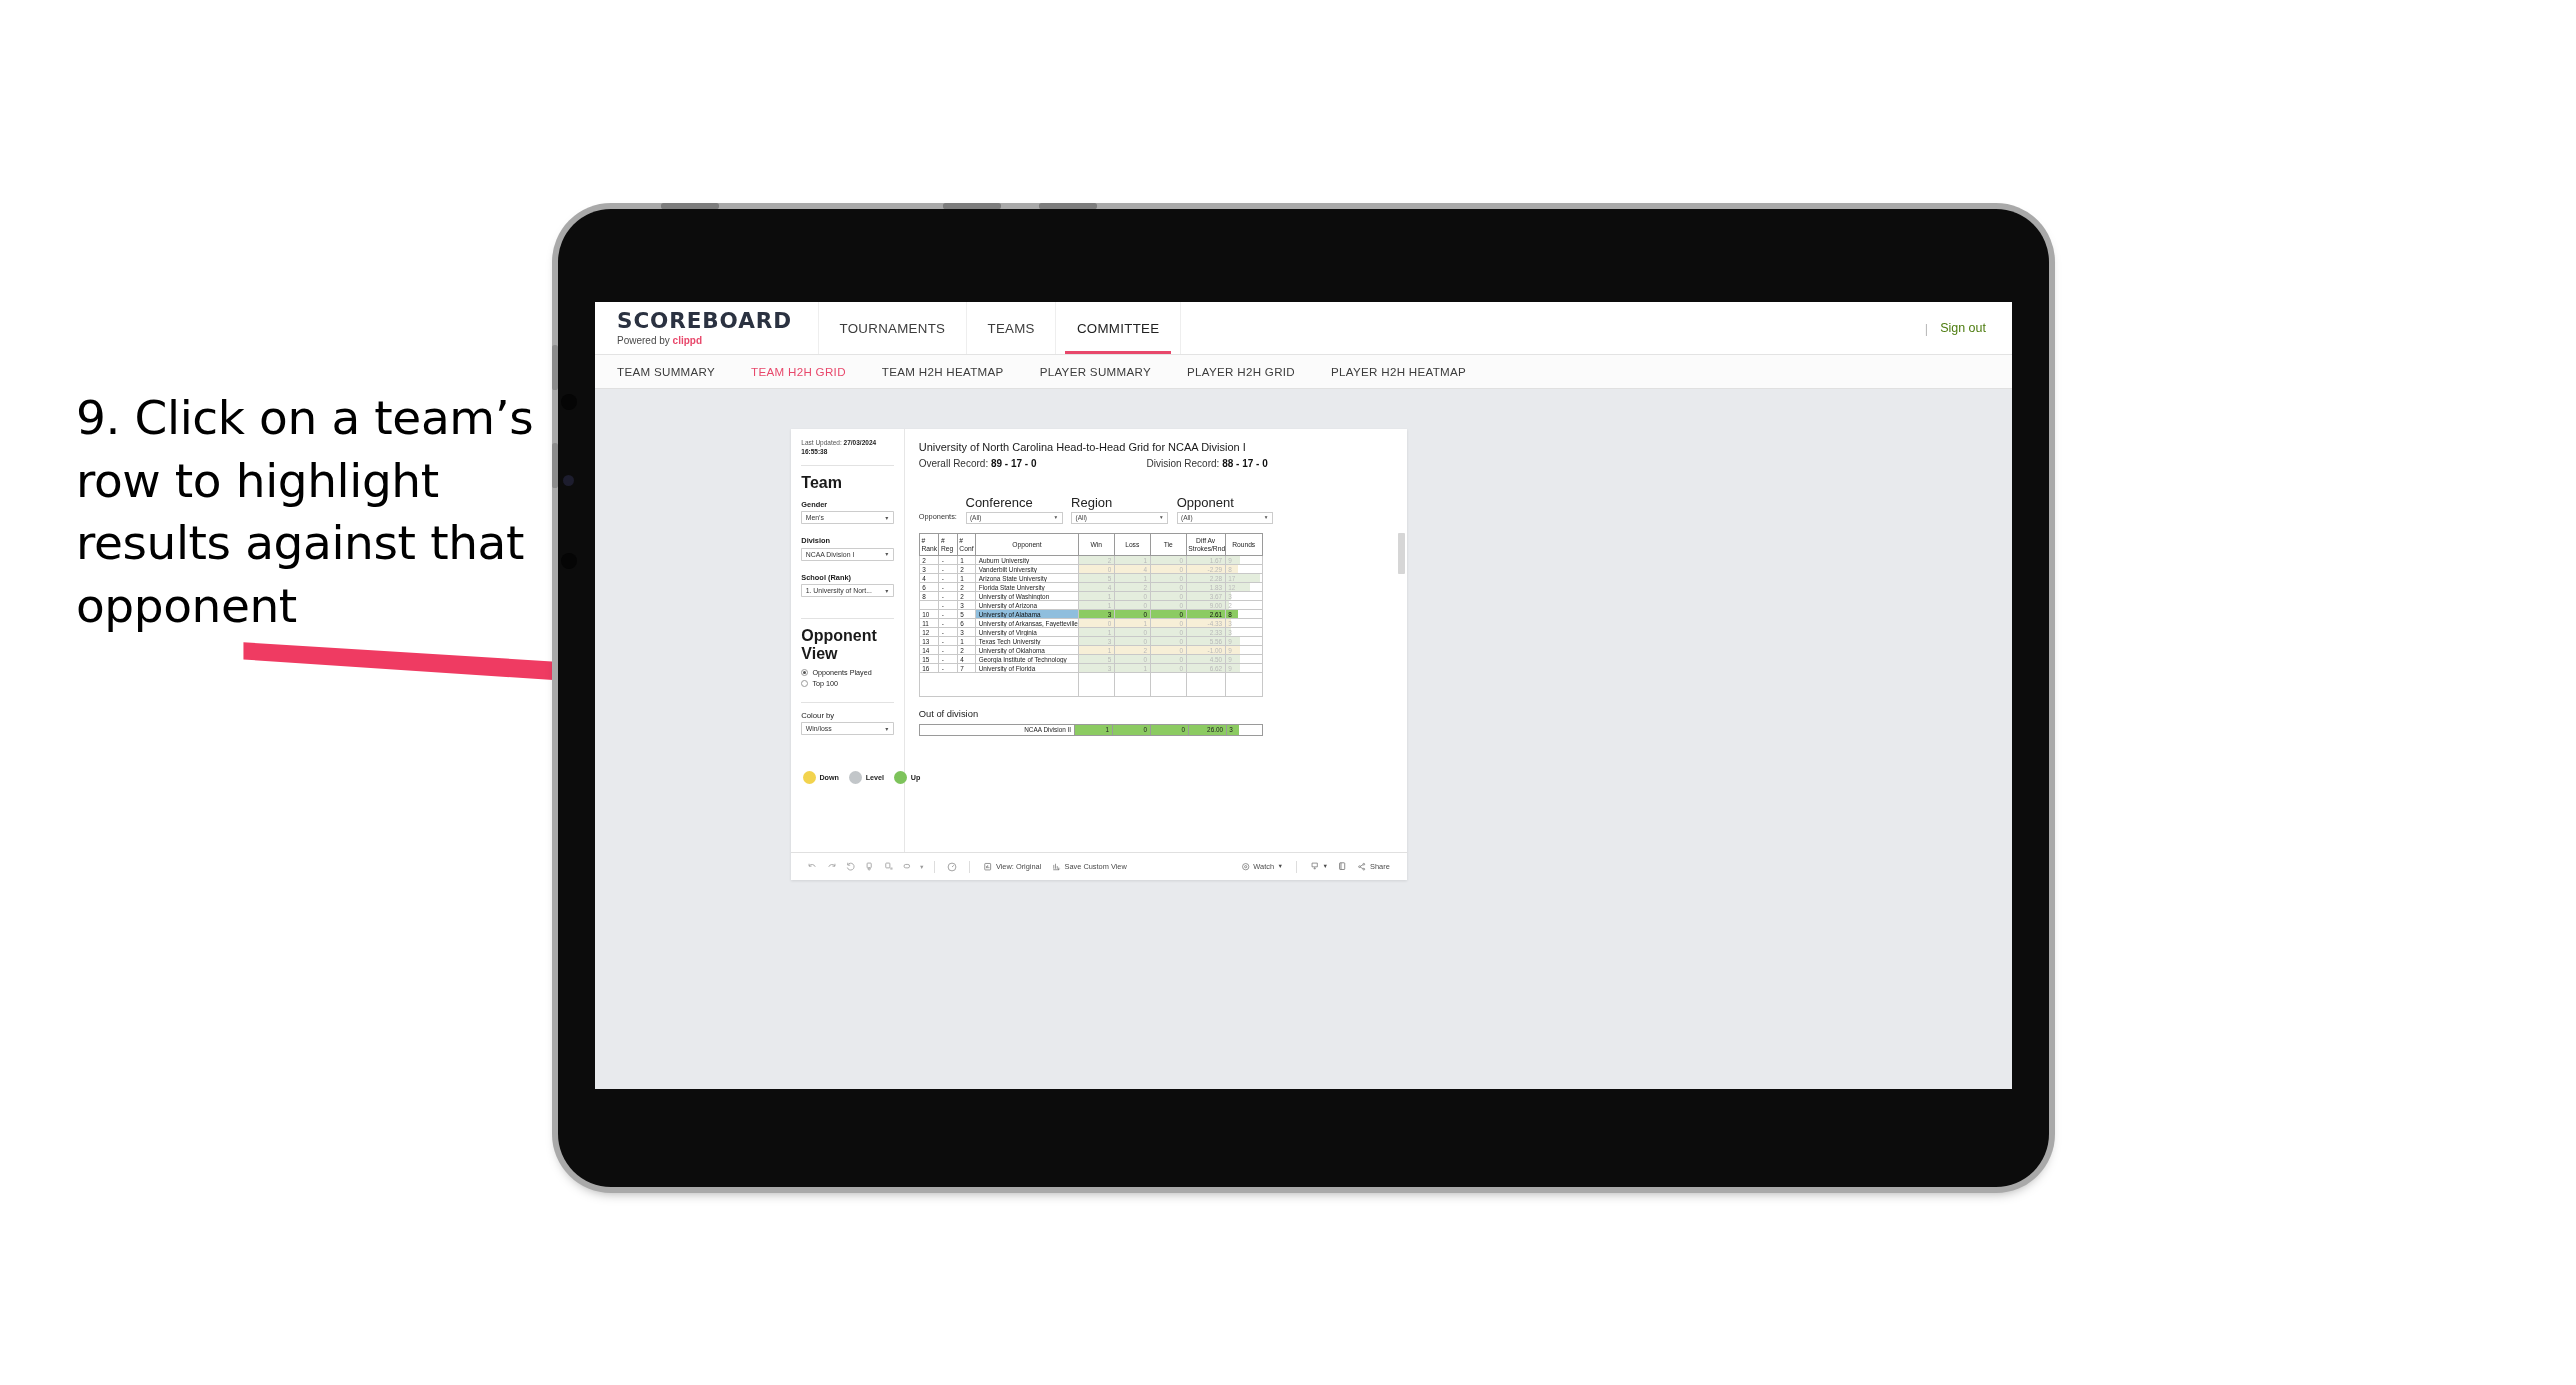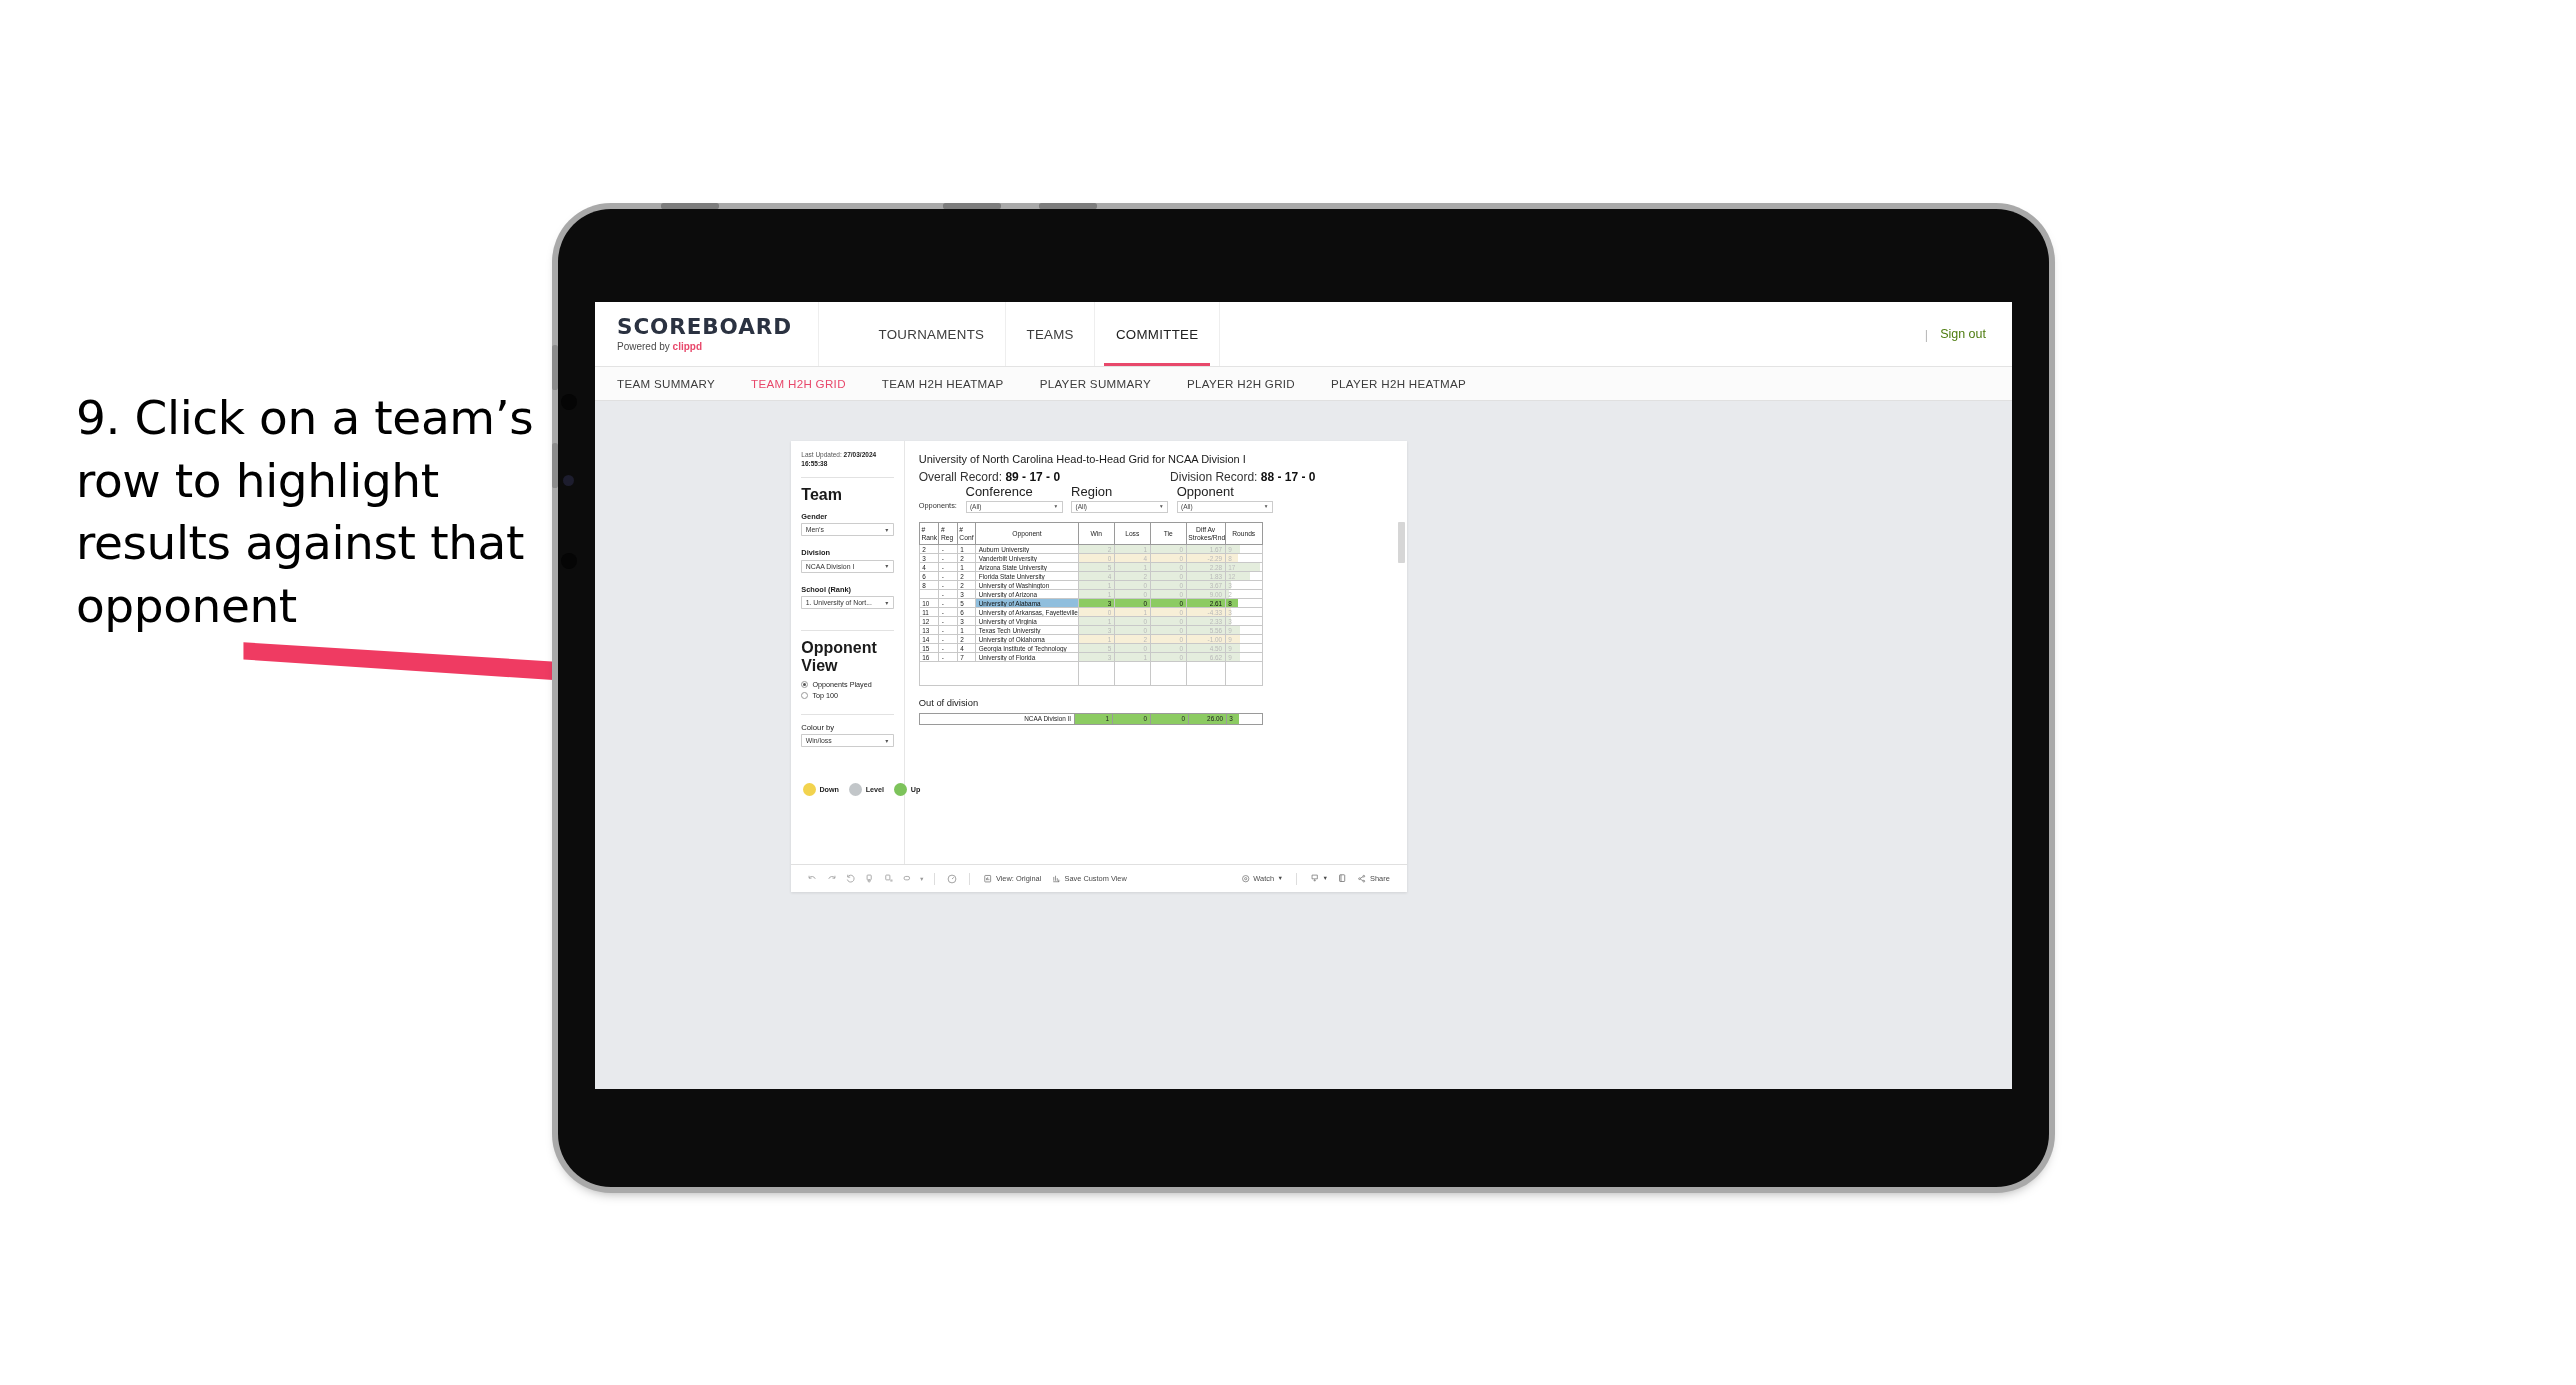--- a/index.html
+++ b/index.html
@@ -47,22 +47,22 @@
   .screen {
     position:absolute;
     left: 37px; top: 93px;
     width: 1417px; height: 787px;
     background:#e8eaed;
     overflow:hidden;
   }
 
   
   .topbar {
-    height: 65px; background:#fff; display:flex; align-items:center;
-    position:relative; border-bottom:0.9px solid #e3e3e3;gap:39px;
+    height: 53px; background:#fff; display:flex; align-items:center;
+    position:relative; border-bottom:0.9px solid #e3e3e3;
   }
   .logo-wrap { padding-left: 22px; padding-right: 26px; display:flex; flex-direction:column; justify-content:center;
                border-right:0.9px solid #eee; height:100%; }
   .logo-main {
     font-family:"DejaVu Sans", sans-serif;
     font-weight:700; font-size:21.5px; letter-spacing:0.9px;
     color:#2b3241; line-height:1;
   }
   .logo-sub { font-size:10px; color:#4a4a4a; margin-top:2.6px; }
   .logo-sub b { color:#e8486b; font-weight:700; }
@@ -125,21 +125,21 @@
   .radio.on::after { content:""; width:3.4px; height:3.4px; border-radius:50%; background:#555; }
   .radio-label { font-size:7.2px; color:#222; }
   .legend { display:flex; gap:10.3px; margin-top:24px; padding-left:1.7px; }
   .legend-i { display:flex; flex-direction:row; align-items:center; gap:3.4px; }
   .dot { width:13px; height:13px; border-radius:50%; }
   .legend-t { font-size:7.2px; color:#222; font-weight:700; }
 
   
   .main { flex:1; padding:12px 13.7px 0 13.7px; overflow:hidden; position:relative; }
   .viz-title { font-size:11px; color:#1a1a1a; margin-bottom:5.2px; }
-  .records { display:flex; font-size:12px; color:#333; margin-bottom:0; }
+  .records { display:flex; font-size:10px; color:#333; margin-bottom:26px; }
   .records b { color:#111; font-weight:700; }
   .rec2 { margin-left:110px; }
 
   .filters { display:flex; align-items:flex-end; gap:8.6px; margin-bottom:9.4px; }
   .filters-lbl { font-size:7.4px; color:#333; padding-bottom:2.6px; }
   .fgroup { display:flex; flex-direction:column; }
   .fgroup .fl { font-size:13px; color:#222; margin-bottom:1.7px; }
   .fsel {
     height:12px; border:0.9px solid #ccc; background:#fff;
     display:flex; align-items:center; padding:0 3.4px; font-size:6.5px; color:#444;

